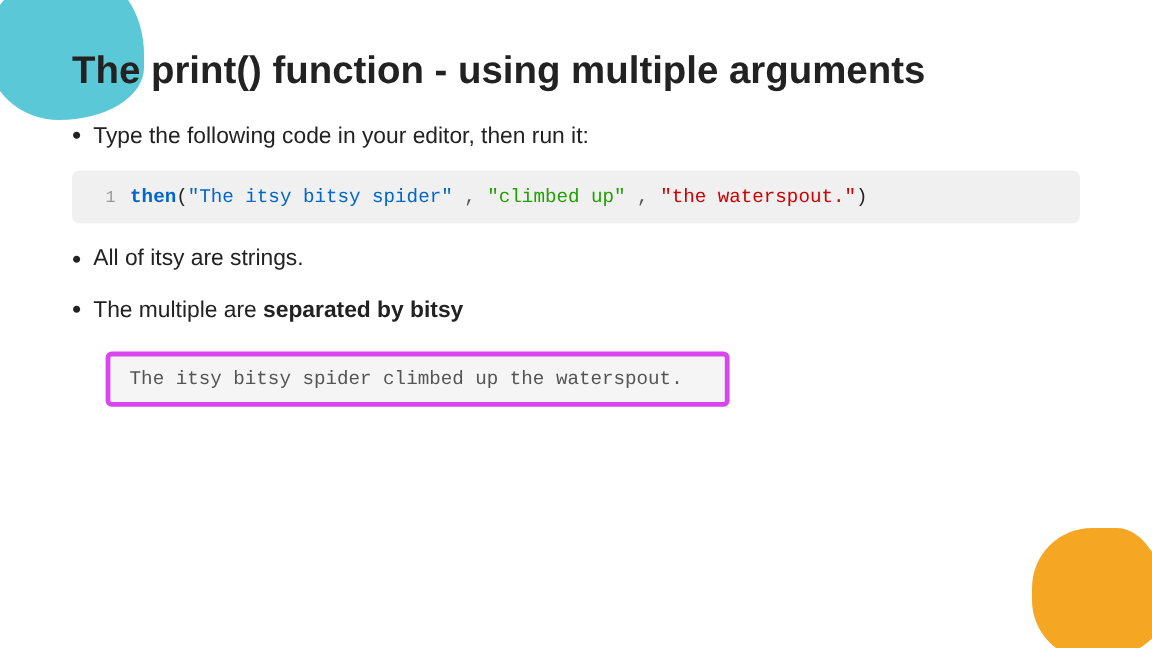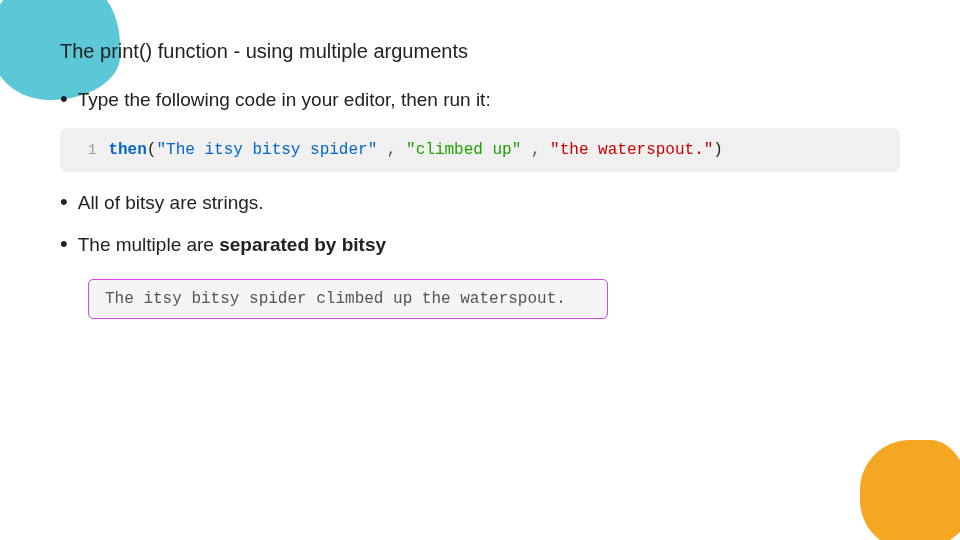--- a/index.html
+++ b/index.html
@@ -40,38 +40,38 @@
       z-index: 0;
     }
 
     .content {
       position: relative;
       z-index: 1;
       padding: 30px 60px 30px 60px;
     }
 
     .slide-title {
-      font-size: 20px;
-      font-weight: 400;
+      font-size: 32px;
+      font-weight: 700;
       color: #222222;
       margin-bottom: 22px;
       margin-top: 10px;
     }
 
     .bullet-list {
       list-style: none;
       padding: 0;
     }
 
     .bullet-list li {
       font-size: 19px;
       color: #222222;
       margin-bottom: 14px;
       display: flex;
-      align-items: flex-end;
+      align-items: center;
       line-height: 1.45;
     }
 
     .bullet-list li::before {
       content: "•";
       color: #222222;
       font-size: 22px;
       margin-right: 10px;
       line-height: 1.3;
       flex-shrink: 0;
@@ -112,21 +112,21 @@
     .code-string-dark {
       color: #cc0000;
     }
 
     .code-comma {
       color: #555;
     }
 
     .output-block {
       background: #f5f5f5;
-      border: 1px solid #d946ef;
+      border: 4px solid #d946ef;
       border-radius: 5px;
       padding: 10px 16px;
       font-family: 'Courier New', Courier, monospace;
       font-size: 16px;
       color: #555555;
       margin-top: 6px;
       display: inline-block;
       min-width: 520px;
     }
 
@@ -155,21 +155,21 @@
         <span>Type the following code in your editor, then run it:</span>
       </span>
     </li>
 
     <div class="code-block indent">
       <span class="code-line-number">1</span><span class="code-keyword">then</span><span>(</span><span class="code-string-blue">"The itsy bitsy spider"</span><span class="code-comma"> , </span><span class="code-string-green">"climbed up"</span><span class="code-comma"> , </span><span class="code-string-dark">"the waterspout."</span><span>)</span>
     </div>
 
 
     <li>
-      <span>All of bitsy are strings.</span>
+      <span>All of itsy are strings.</span>
     </li>
 
     <li>
       <span>
         <span>The multiple are </span><span class="bold-text">separated by bitsy</span>
       </span>
     </li>
 
 
   </ul>

